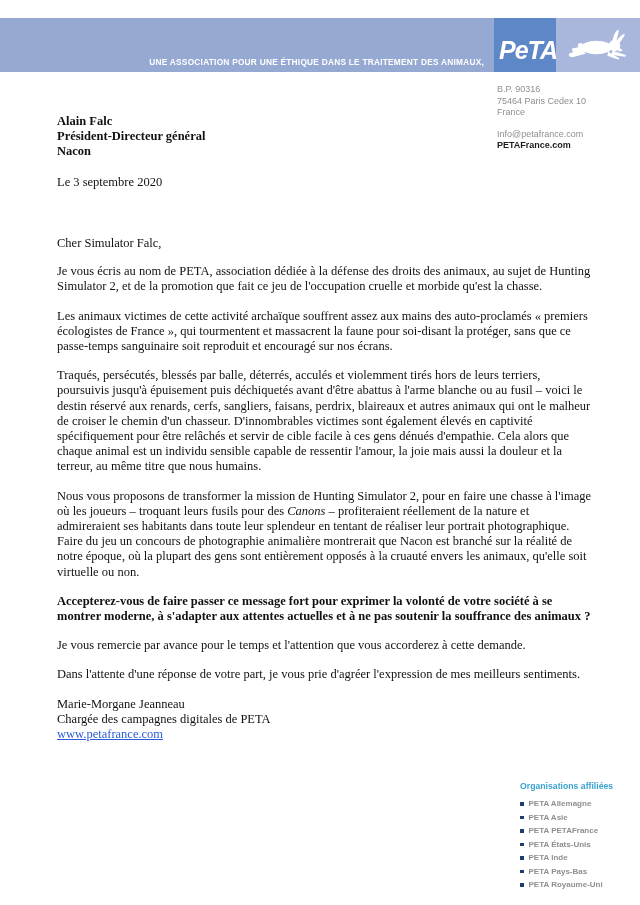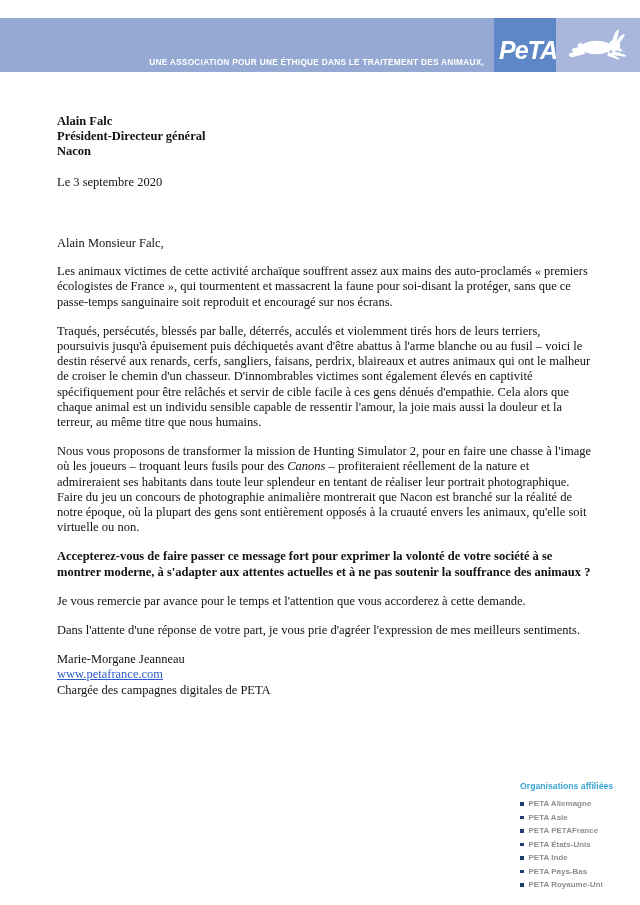--- a/index.html
+++ b/index.html
@@ -111,42 +111,50 @@
 
           <path d="M88 42 L112 50 Q116 52 112 54 L86 50 Z"></path>
           <path d="M80 44 L100 56 Q103 58 99 59 L78 52 Z"></path>
 
           <circle cx="26" cy="32" r="5"></circle>
         </g>
       </svg>
     </span>
   </div>
 
+  <div class="contact">
+    <div>B.P. 90316</div>
+    <div>75464 Paris Cedex 10</div>
+    <div>France</div>
+    <div class="email-line">Info@petafrance.com</div>
+    <div class="website-line">PETAFrance.com</div>
+  </div>
 
   <div class="recipient">
     <div>Alain Falc</div>
     <div>Président-Directeur général</div>
     <div>Nacon</div>
   </div>
 
   <div class="date-line">Le 3 septembre 2020</div>
 
   <div class="letter-body">
-    <p class="salutation">Alain Monsieur Falc,</p>
+    <p class="salutation">Cher Simulator Falc,</p>
+    <p>Je vous écris au nom de PETA, association dédiée à la défense des droits des animaux, au sujet de Hunting Simulator 2, et de la promotion que fait ce jeu de l'occupation cruelle et morbide qu'est la chasse.</p>
     <p>Les animaux victimes de cette activité archaïque souffrent assez aux mains des auto-proclamés « premiers écologistes de France », qui tourmentent et massacrent la faune pour soi-disant la protéger, sans que ce passe-temps sanguinaire soit reproduit et encouragé sur nos écrans.</p>
     <p>Traqués, persécutés, blessés par balle, déterrés, acculés et violemment tirés hors de leurs terriers, poursuivis jusqu'à épuisement puis déchiquetés avant d'être abattus à l'arme blanche ou au fusil – voici le destin réservé aux renards, cerfs, sangliers, faisans, perdrix, blaireaux et autres animaux qui ont le malheur de croiser le chemin d'un chasseur. D'innombrables victimes sont également élevés en captivité spécifiquement pour être relâchés et servir de cible facile à ces gens dénués d'empathie. Cela alors que chaque animal est un individu sensible capable de ressentir l'amour, la joie mais aussi la douleur et la terreur, au même titre que nous humains.</p>
     <p><span>Nous vous proposons de transformer la mission de Hunting Simulator 2, pour en faire une chasse à l'image où les joueurs – troquant leurs fusils pour des </span><span class="em-word">Canons</span><span> – profiteraient réellement de la nature et admireraient ses habitants dans toute leur splendeur en tentant de réaliser leur portrait photographique. Faire du jeu un concours de photographie animalière montrerait que Nacon est branché sur la réalité de notre époque, où la plupart des gens sont entièrement opposés à la cruauté envers les animaux, qu'elle soit virtuelle ou non.</span></p>
     <p class="strong">Accepterez-vous de faire passer ce message fort pour exprimer la volonté de votre société à se montrer moderne, à s'adapter aux attentes actuelles et à ne pas soutenir la souffrance des animaux ?</p>
     <p>Je vous remercie par avance pour le temps et l'attention que vous accorderez à cette demande.</p>
     <p>Dans l'attente d'une réponse de votre part, je vous prie d'agréer l'expression de mes meilleurs sentiments.</p>
 
     <div class="signature">
       <div>Marie-Morgane Jeanneau</div>
+      <div>Chargée des campagnes digitales de PETA</div>
       <div><a class="sig-link">www.petafrance.com</a></div>
-      <div>Chargée des campagnes digitales de PETA</div>
     </div>
   </div>
 
   <div class="affiliates">
     <div class="affiliates-heading">Organisations affiliées</div>
     <ul>
       <li>
           <span class="bullet"></span>
           <span>PETA Allemagne</span>
         </li>

